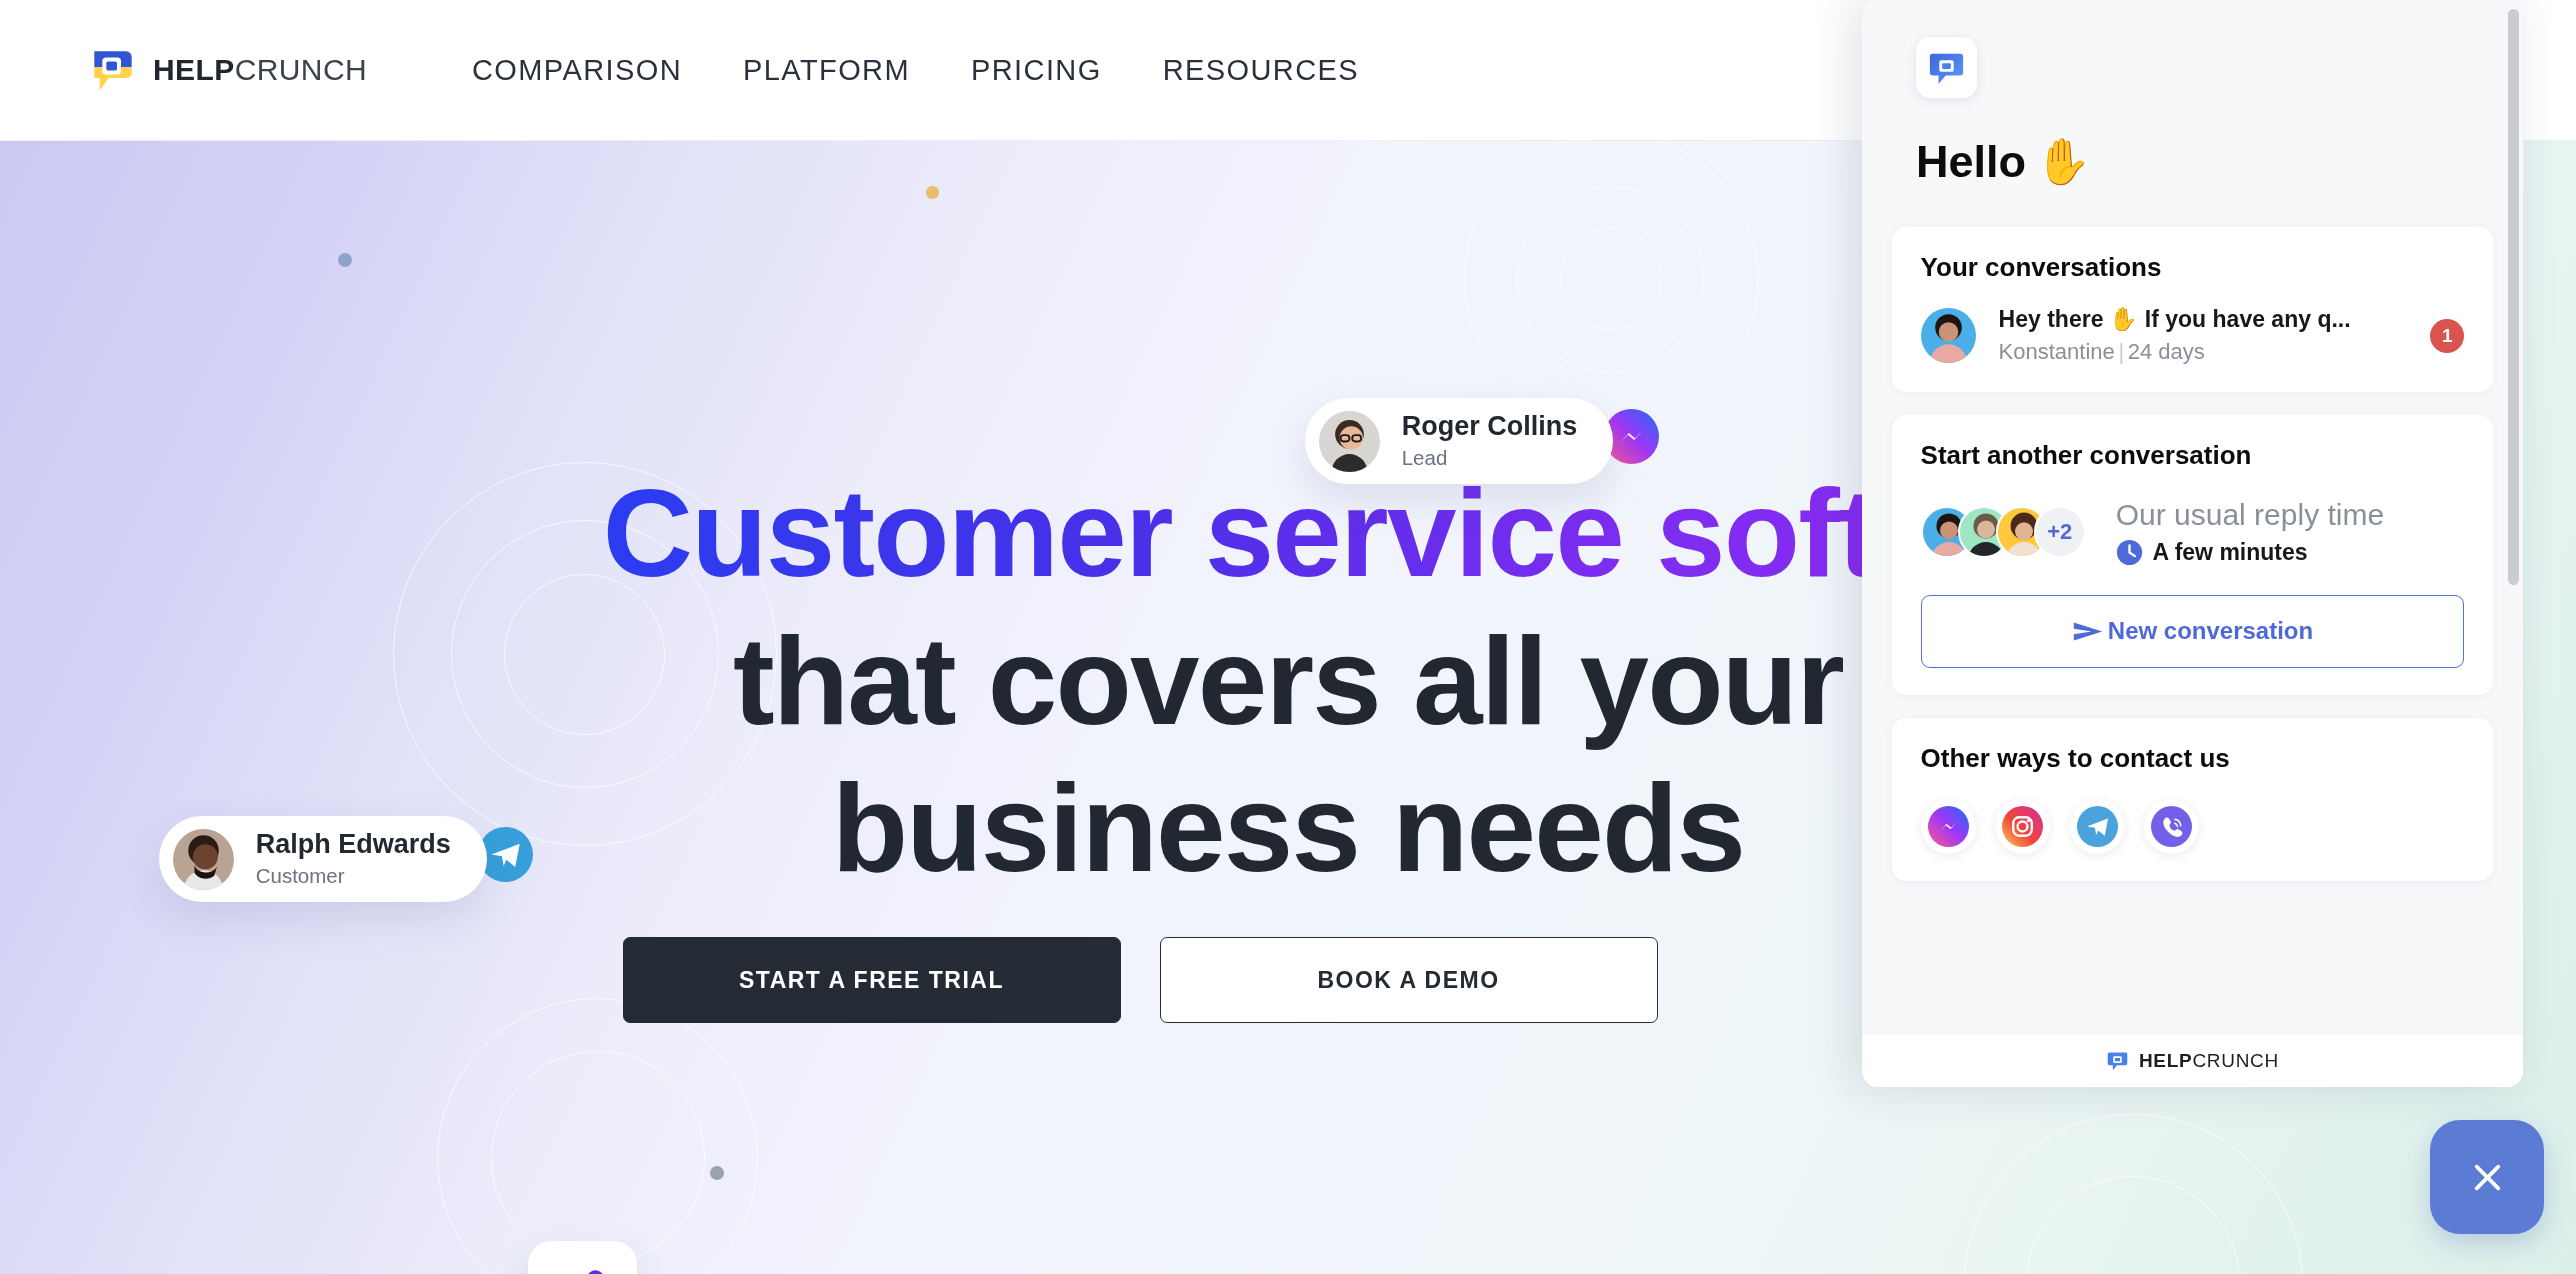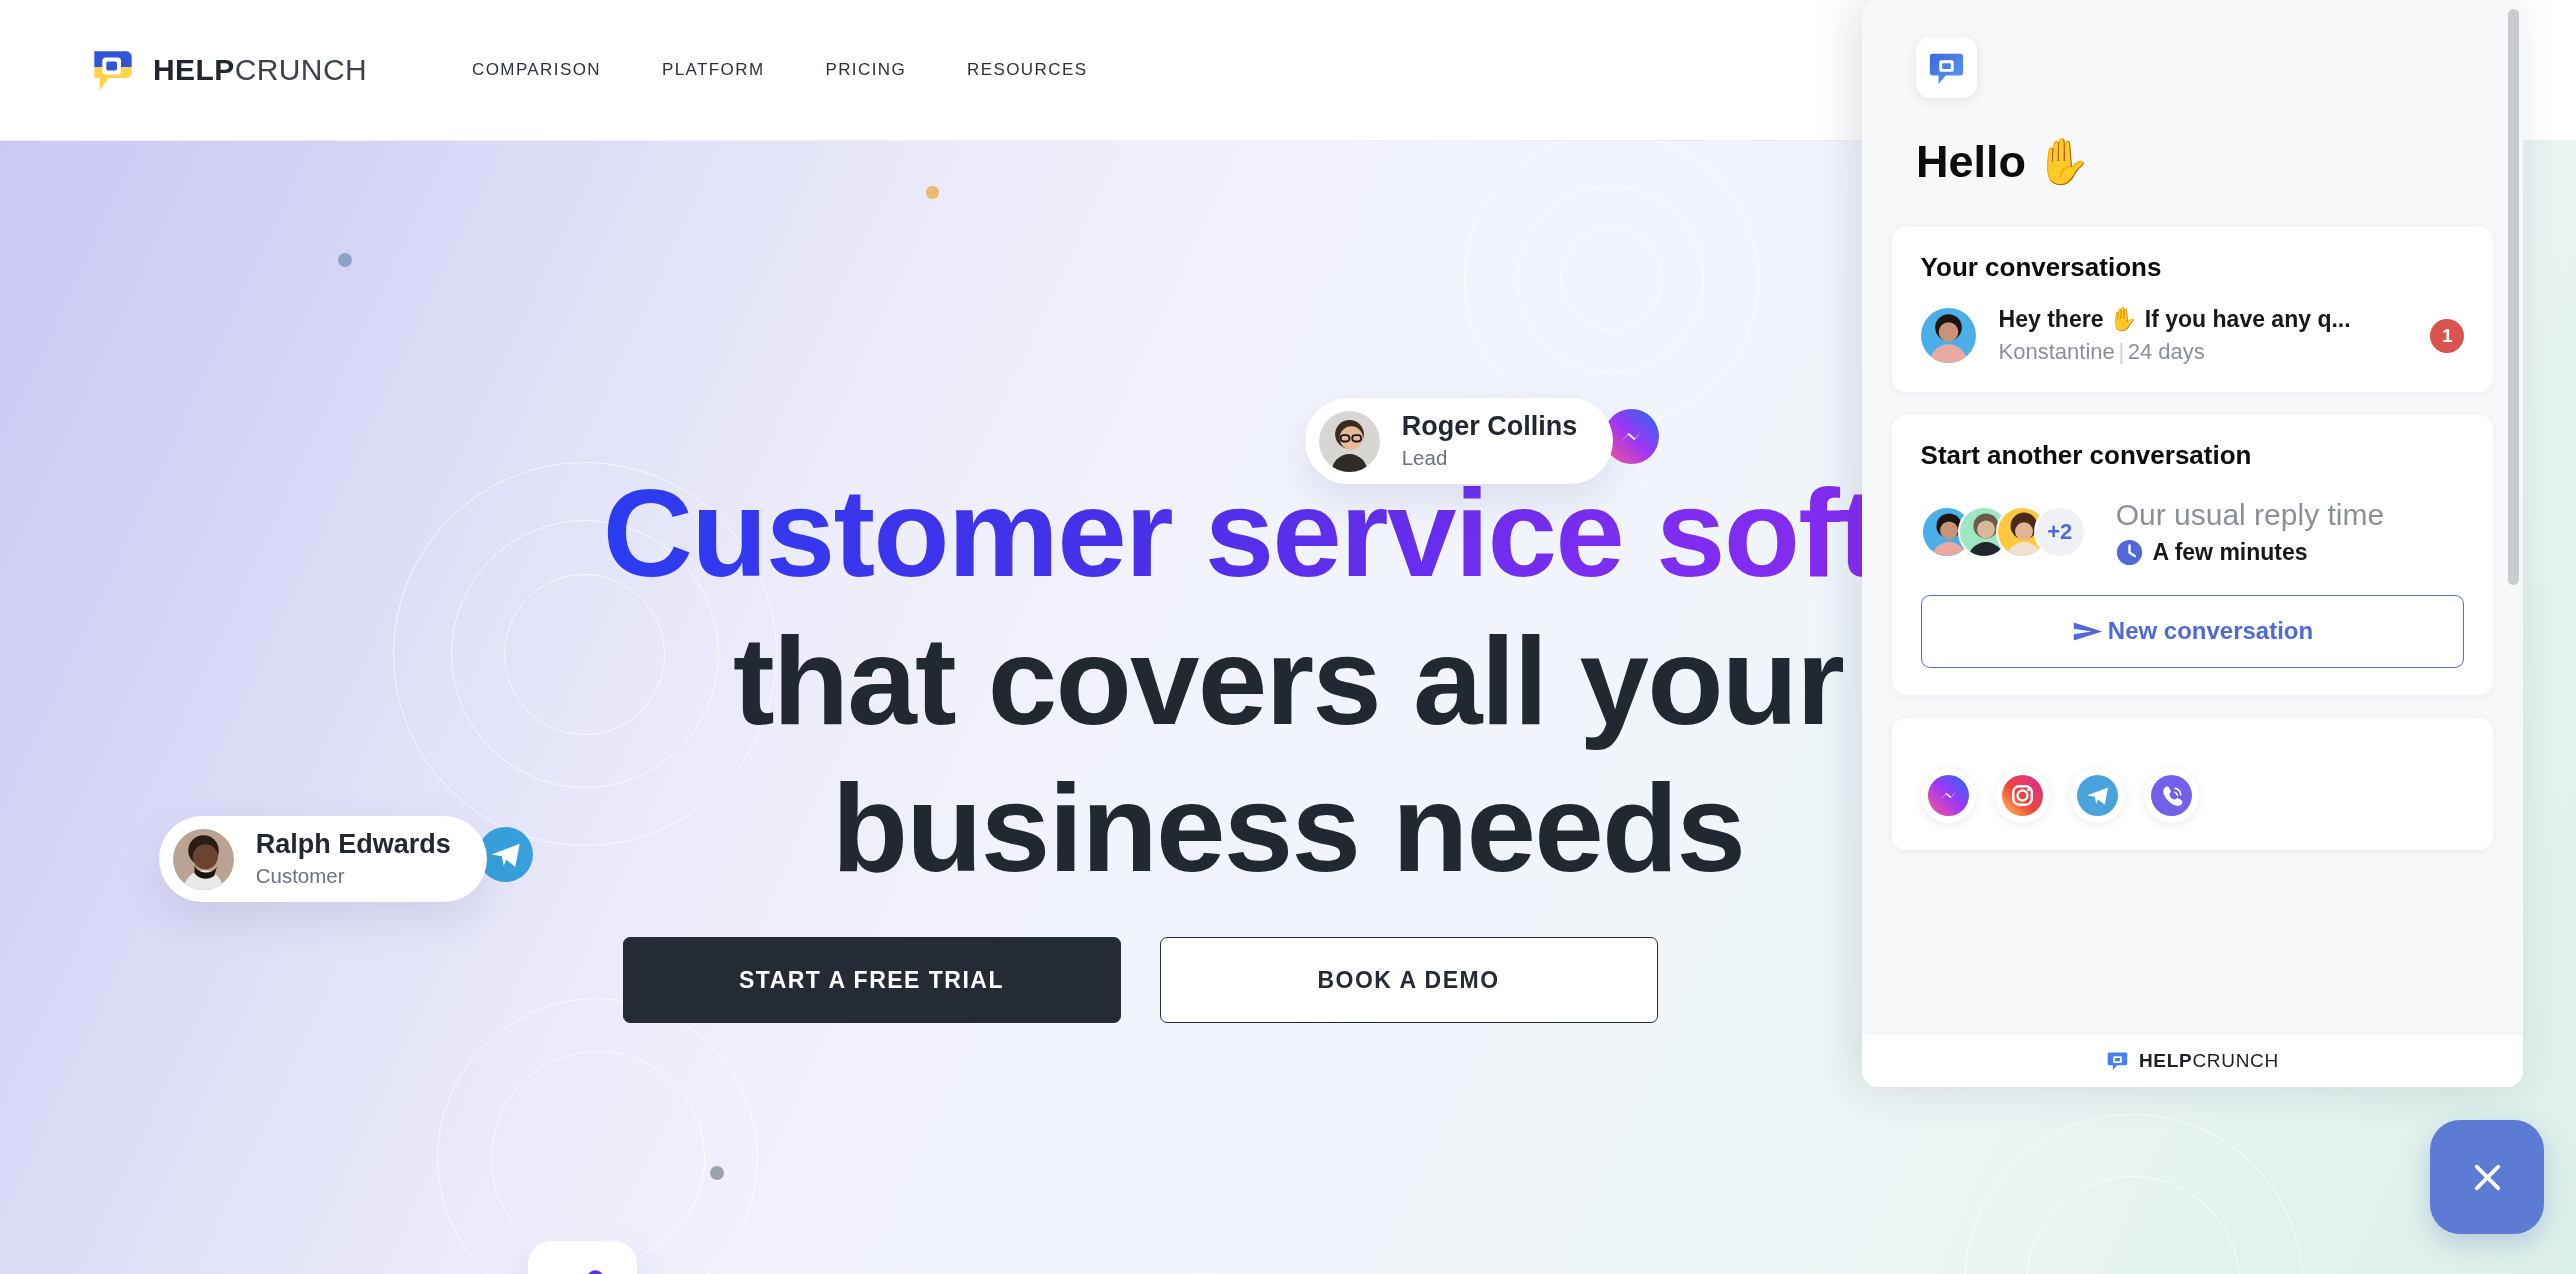--- a/index.html
+++ b/index.html
@@ -37,21 +37,21 @@
     color: #22272f; white-space: nowrap;
   }
   .brand-text b { font-weight: 700; }
   .brand-text span { font-weight: 400; color: #3c424c; }
 
   .nav {
     display: flex; align-items: center; gap: 61px;
     margin-left: 105px;
   }
   .nav-item {
-    font-size: 17px; letter-spacing: 1.4px;
+    font-size: 29px; letter-spacing: 1.4px;
     color: #2b313c; font-weight: 500;
     white-space: nowrap; cursor: pointer;
   }
 
   
   .hero {
     position: absolute; top: 141px; left: 0;
     width: 2576px; height: 1134px;
     overflow: hidden;
     background:
@@ -497,20 +497,21 @@
 
         <div class="new-conv">
           <svg width="32" height="25" viewBox="0 0 36 28">
             <path d="M2 4 L34 14 L2 24 L2 17 L22 14 L2 11 Z" fill="#4f6ad8"></path>
           </svg>
           <span class="new-conv-label">New conversation</span>
         </div>
       </div>
 
       <div class="card">
+        <div class="card-title">Other ways to contact us</div>
         <div class="socials">
           <div class="soc">
             <svg width="41" height="41" viewBox="0 0 62 62">
               <defs>
                 <linearGradient id="gmsg2" x1="0" y1="1" x2="1" y2="0">
                   <stop offset="0%" stop-color="#ff5a8c"></stop>
                     <stop offset="50%" stop-color="#a136f6"></stop>
                     <stop offset="100%" stop-color="#1c6cf6"></stop>
                 </linearGradient>
               </defs>

